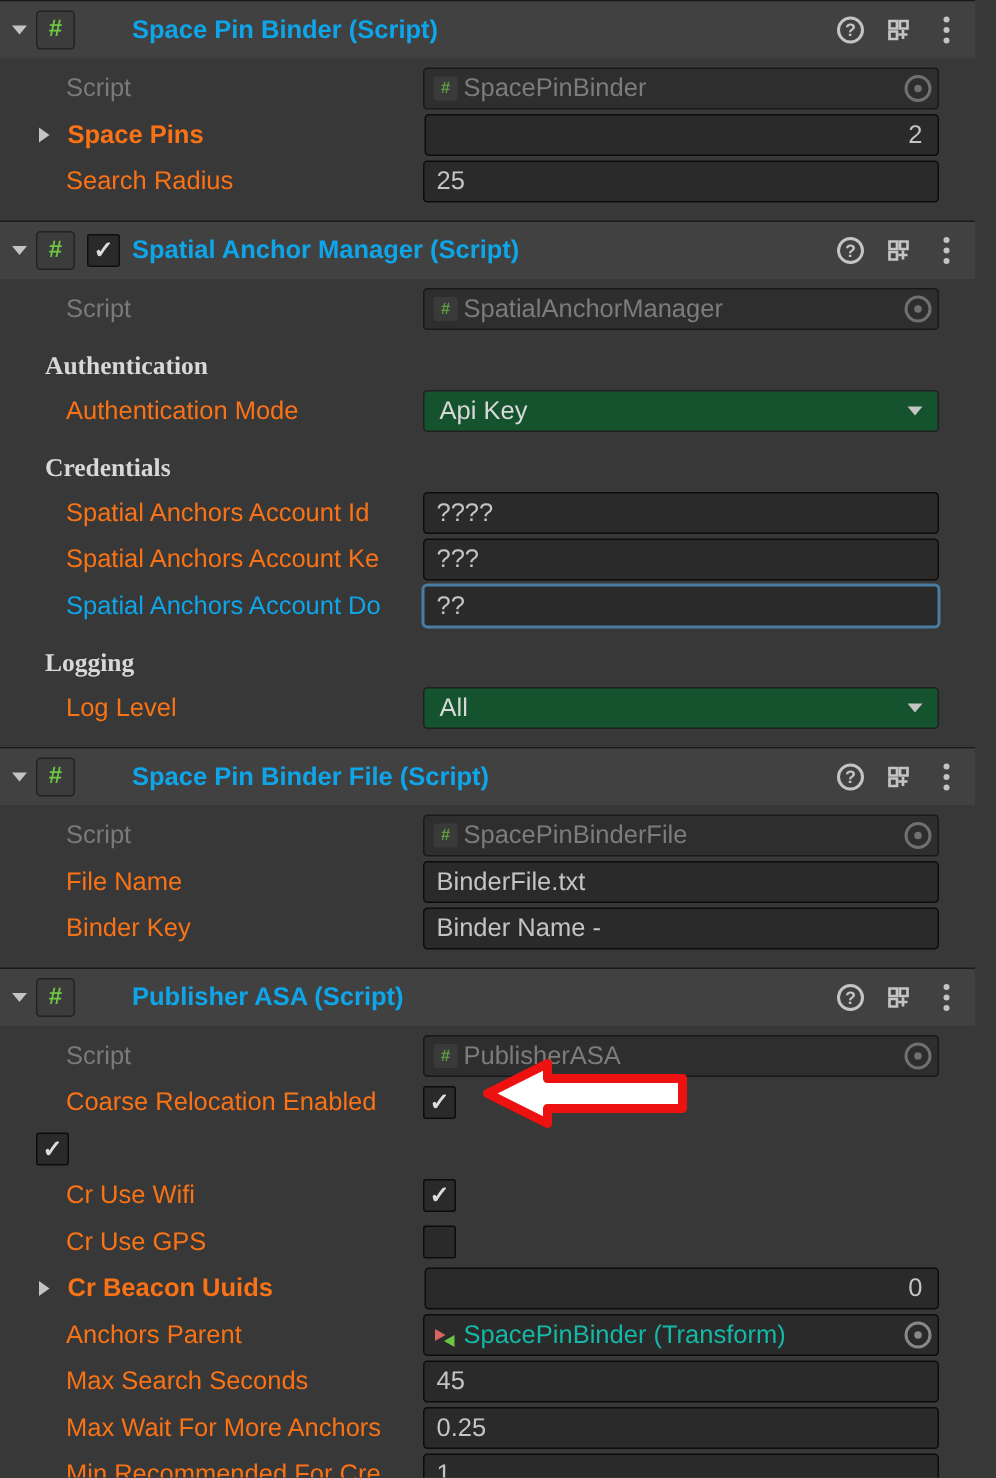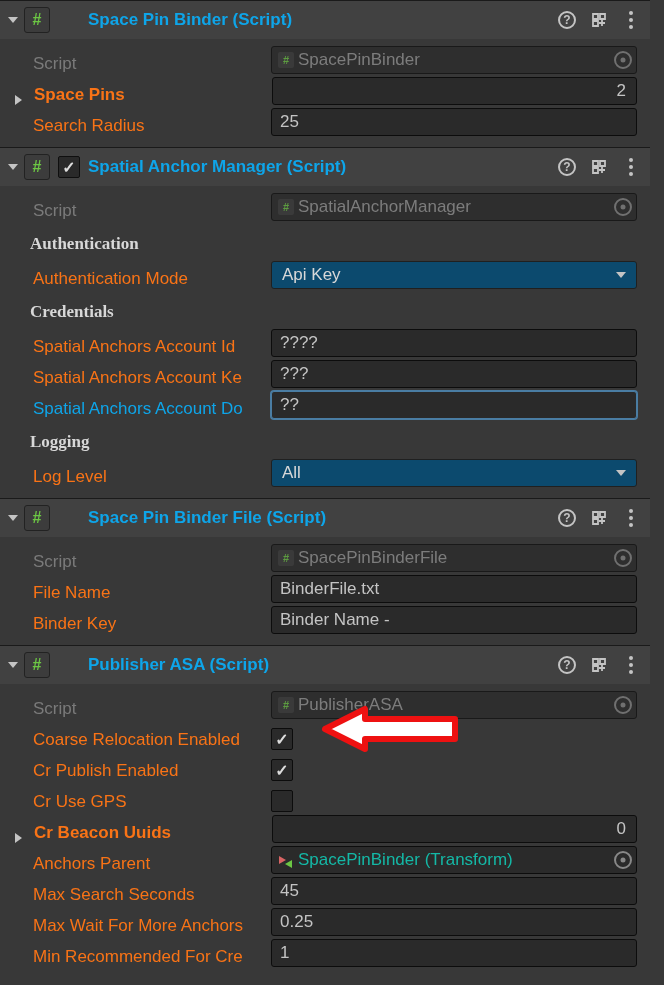--- a/index.html
+++ b/index.html
@@ -85,23 +85,23 @@
   }
   .kebab { display: flex; flex-direction: column; gap: 3px; }
   .kebab div { width: 4px; height: 4px; background: #c4c4c4; border-radius: 50%; }
   .preset-icon svg { width: 18px; height: 18px; }
   .component-body {
     padding: 4px 10px 10px 10px;
     background: #383838;
   }
   .prop-row {
     display: flex;
-    align-items: flex-end;
+    align-items: center;
     height: 30px;
-    margin: 1px 3px;
+    margin: 1px 14px;
   }
   .prop-row.with-foldout {
     padding-left: 0;
   }
   .prop-row .prop-foldout {
     width: 0; height: 0;
     border-left: 7px solid #c4c4c4;
     border-top: 5px solid transparent;
     border-bottom: 5px solid transparent;
     margin-right: 6px;
@@ -195,21 +195,21 @@
     position: absolute;
     width: 0; height: 0;
     border-right: 7px solid #6cc644;
     border-top: 4px solid transparent;
     border-bottom: 4px solid transparent;
     top: 8px; left: 7px;
   }
   .dropdown {
     width: 100%;
     height: 28px;
-    background: #0c4a6e;
+    background: #14532d;
     border: 1px solid #202020;
     border-radius: 3px;
     color: #d8d8d8;
     padding: 0 10px;
     display: flex;
     align-items: center;
     justify-content: space-between;
     cursor: pointer;
   }
   .dropdown .dd-arrow {
@@ -479,21 +479,26 @@
           </div>
         </div>
       </div>
       <div class="prop-row">
         <div class="prop-label">Coarse Relocation Enabled</div>
         <div class="prop-value">
             <div class="checkbox-field checked"></div>
           </div>
       </div>
       <div class="prop-row">
-        <div class="prop-label">Cr Publish Enabled</div>
+        <div class="prop-value">
+            <div class="checkbox-field checked"></div>
+          </div>
+      </div>
+      <div class="prop-row">
+        <div class="prop-label">Cr Use Wifi</div>
         <div class="prop-value">
             <div class="checkbox-field checked"></div>
           </div>
       </div>
       <div class="prop-row">
         <div class="prop-label">Cr Use GPS</div>
         <div class="prop-value">
             <div class="checkbox-field"></div>
           </div>
       </div>

